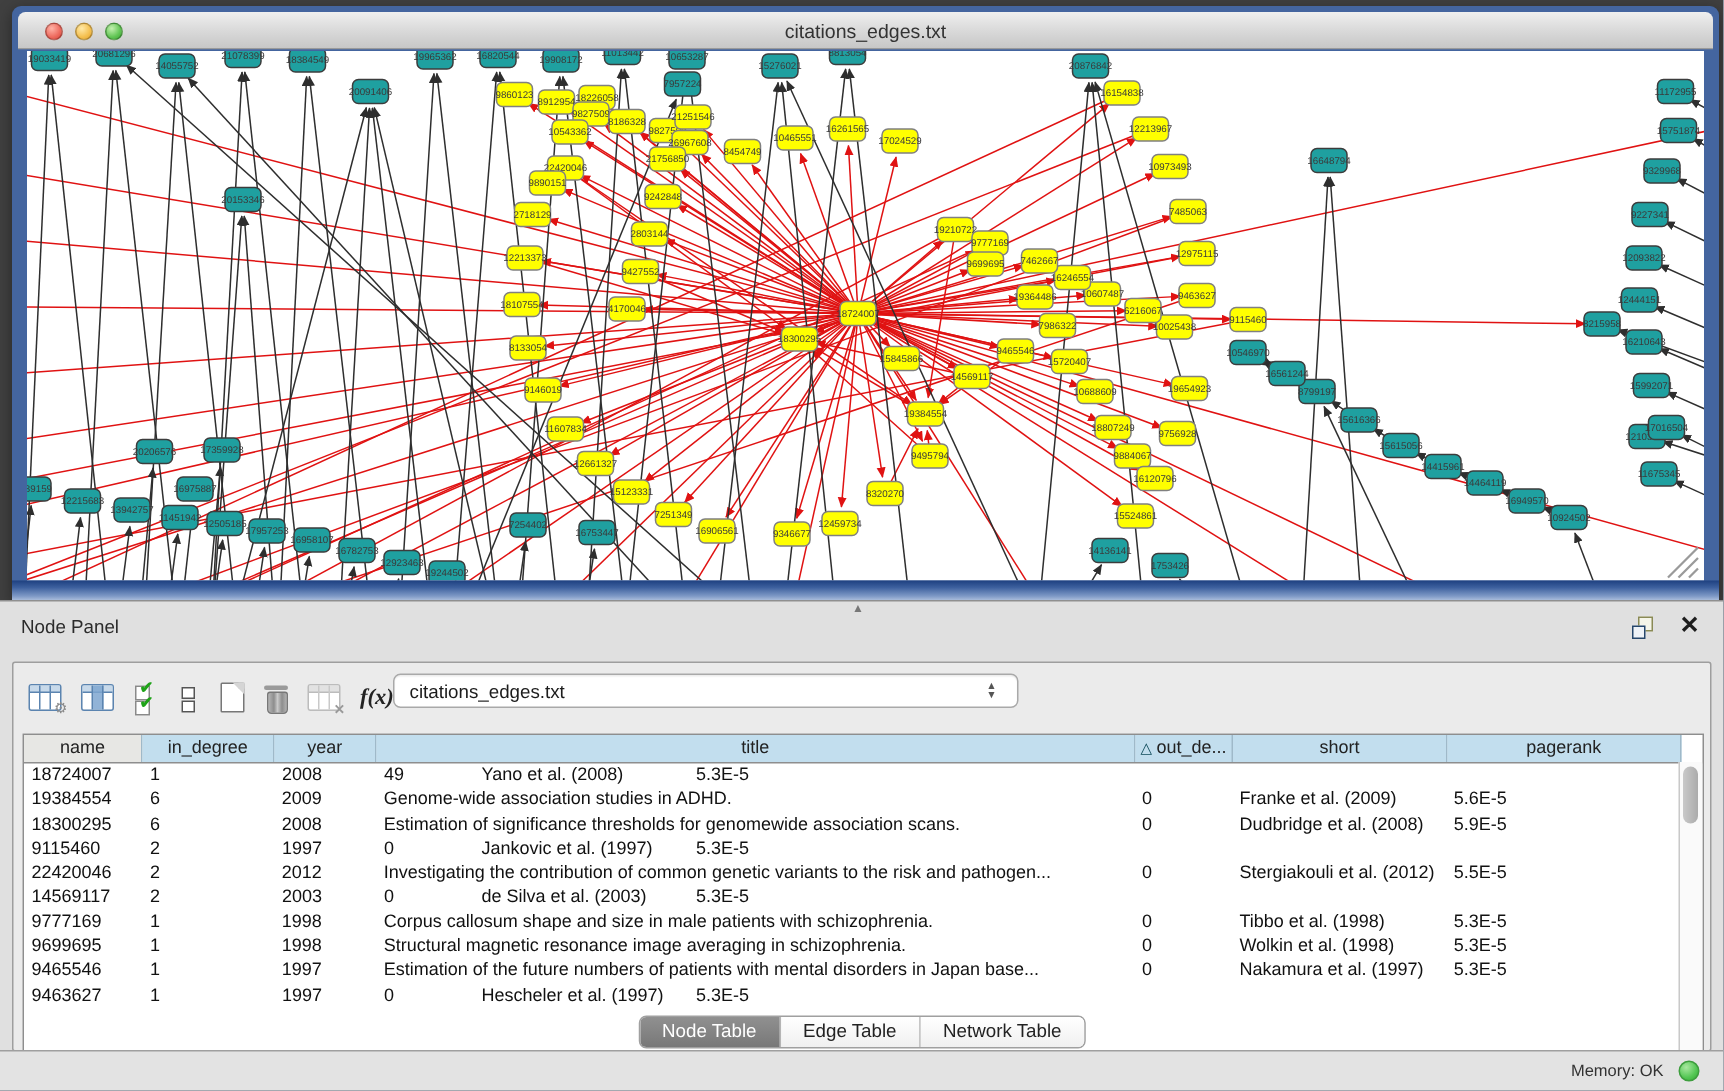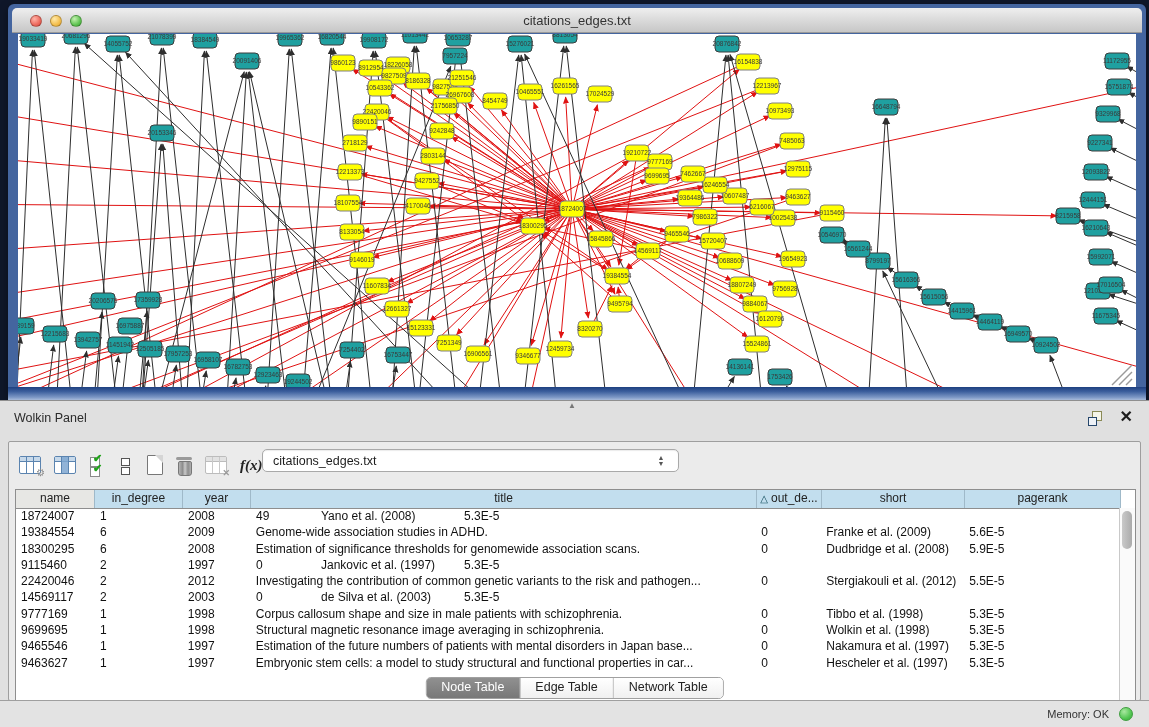--- a/index.html
+++ b/index.html
@@ -1,17 +1,17 @@
 <!DOCTYPE html>
 <html><head>
 <meta charset="utf-8">
 <style>
   html,body{margin:0;padding:0;background:#cfcfcf;}
   .app{position:relative;width:1149px;height:727px;overflow:hidden;
-       font-family:"Liberation Sans",sans-serif;background:#0f172a;}
+       font-family:"Liberation Sans",sans-serif;background:#404040;}
 
   
   .net-window{position:absolute;left:8px;top:4px;width:1138px;height:396px;
     background:#44659f;border-radius:6px 6px 0 0;
     box-shadow:0 3px 10px rgba(0,0,0,.4);}
   .titlebar{position:absolute;left:4px;top:4px;right:4px;height:24px;
     background:linear-gradient(180deg,#efefef 0%,#dcdcdc 45%,#c7c7c7 100%);
     border-radius:5px 5px 0 0;border-bottom:1px solid #9a9a9a;}
   .title-text{position:absolute;left:0;right:0;top:5px;text-align:center;
     font-size:13px;color:#333;}
@@ -555,21 +555,21 @@
           <line x1="1126" y1="381" x2="1132" y2="375"></line>
         </g>
       </svg>
     </div>
     <div class="win-bottom"></div>
   </div>
 
   <div class="table-panel">
     <div class="tp-header">
       <span class="collapse-handle">▲</span>
-      <div class="tp-title">Wolkin Panel</div>
+      <div class="tp-title">Node Panel</div>
       <div class="tp-float">
         <div class="sq1"></div>
         <div class="sq2"></div>
       </div>
       <div class="tp-close">✕</div>
     </div>
 
     <div class="sub-panel">
       <div class="toolbar">
         <div class="tb-btn">
@@ -705,21 +705,20 @@
               <div class="td c2">1997</div>
               <div class="td c3">Estimation of the future numbers of patients with mental disorders in Japan base...</div>
               <div class="td c4">0</div>
               <div class="td c5">Nakamura et al. (1997)</div>
               <div class="td c6">5.3E-5</div>
             </div>
             <div class="tr">
               <div class="td c0">9463627</div>
               <div class="td c1">1</div>
               <div class="td c2">1997</div>
-              <div class="td c3">Embryonic stem cells: a model to study structural and functional properties in car...</div>
               <div class="td c4">0</div>
               <div class="td c5">Hescheler et al. (1997)</div>
               <div class="td c6">5.3E-5</div>
             </div>
           </div>
         <div class="vscroll">
           <div class="vthumb"></div>
         </div>
       </div>
 

